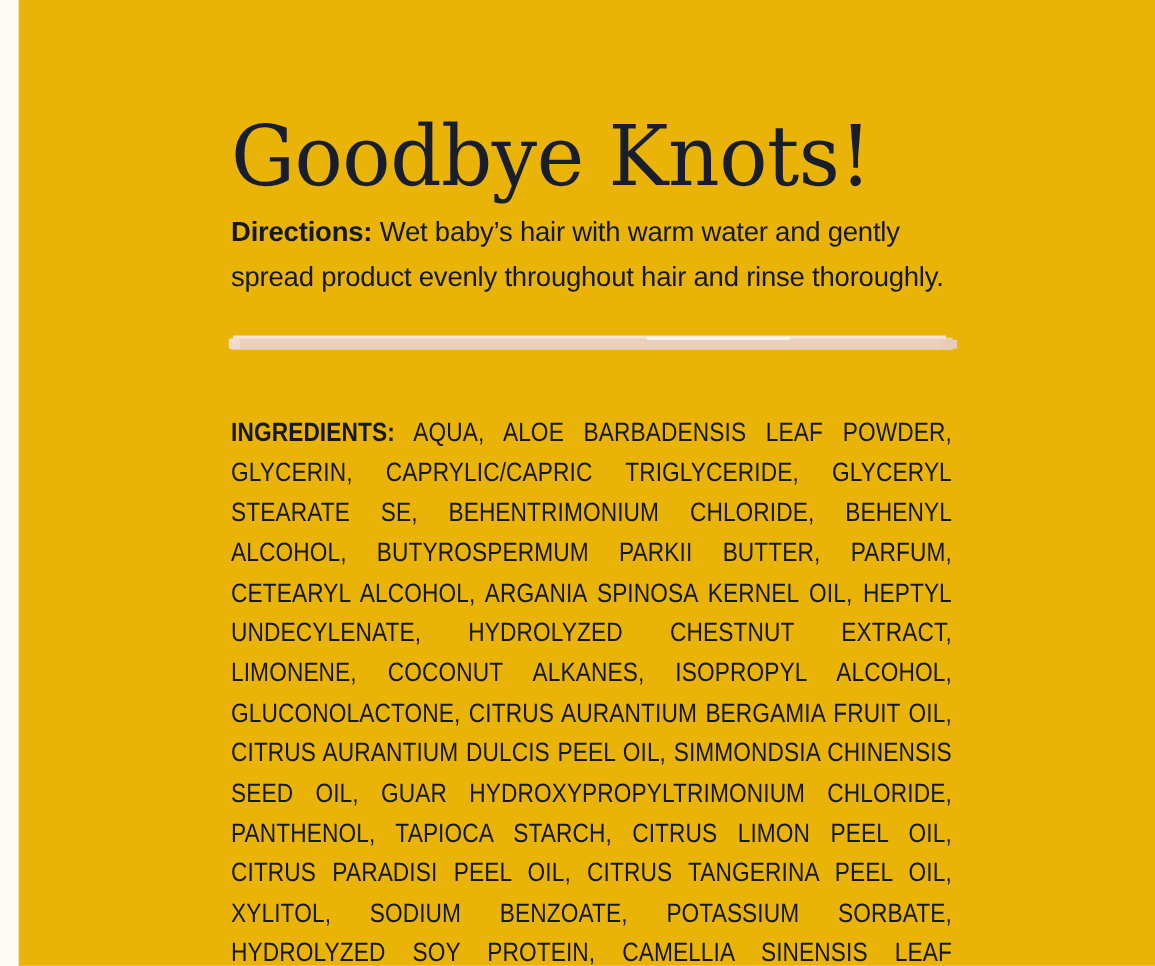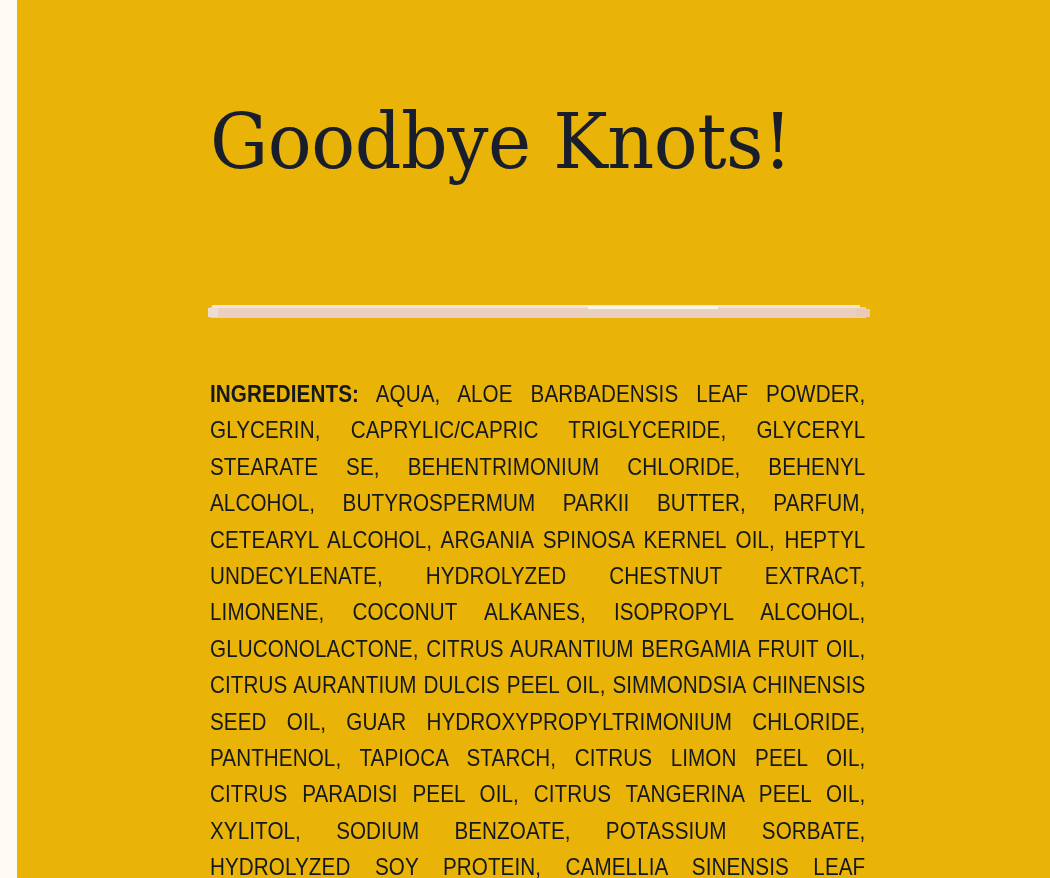--- a/index.html
+++ b/index.html
@@ -131,20 +131,23 @@
     width: 100%;
   }
 </style>
 </head>
 <body>
 
 <div class="label-card">
 
   <h1 class="title">Goodbye Knots!</h1>
 
+  <p class="directions">
+    <span class="d-label">Directions:</span><span> Wet baby’s hair with warm water and gently spread product evenly throughout hair and rinse thoroughly.</span>
+  </p>
 
   <div class="divider-wrap">
     <div class="divider-bar"></div>
     <div class="divider-bar top-shade"></div>
     <div class="divider-bar fade"></div>
     <div class="divider-bar nick-a"></div>
     <div class="divider-bar nick-b"></div>
   </div>
 
   <p class="ingredients">

